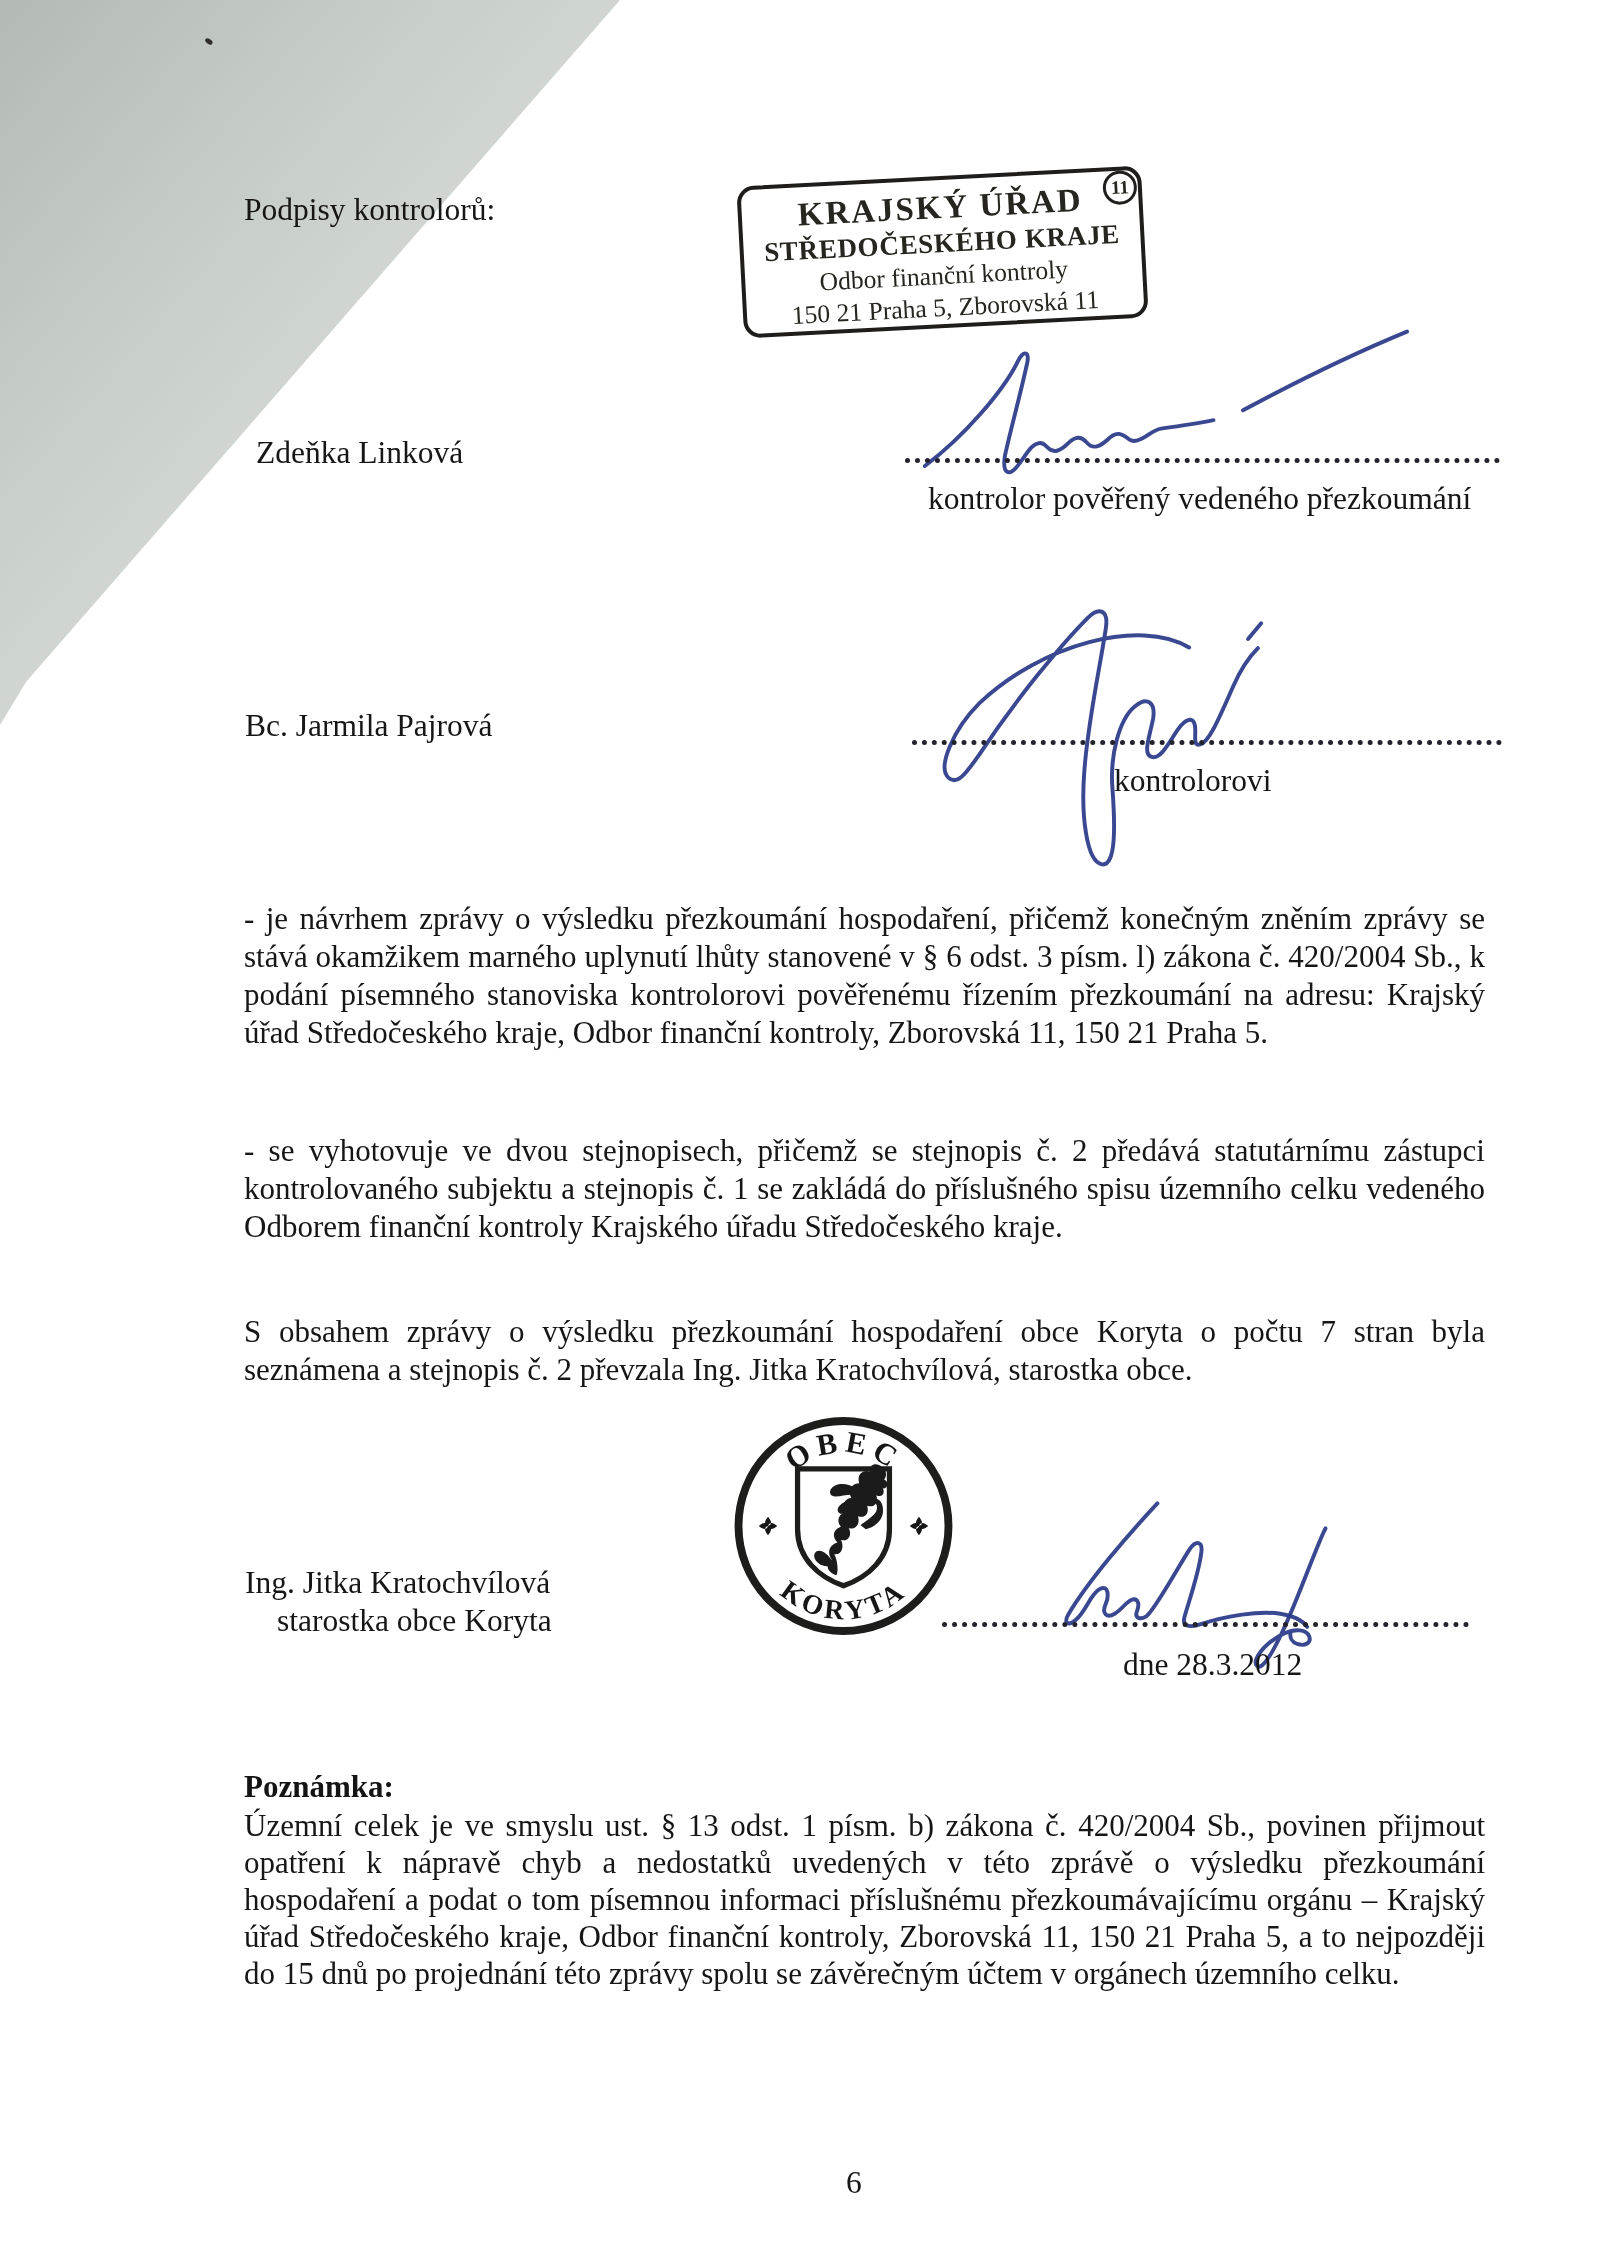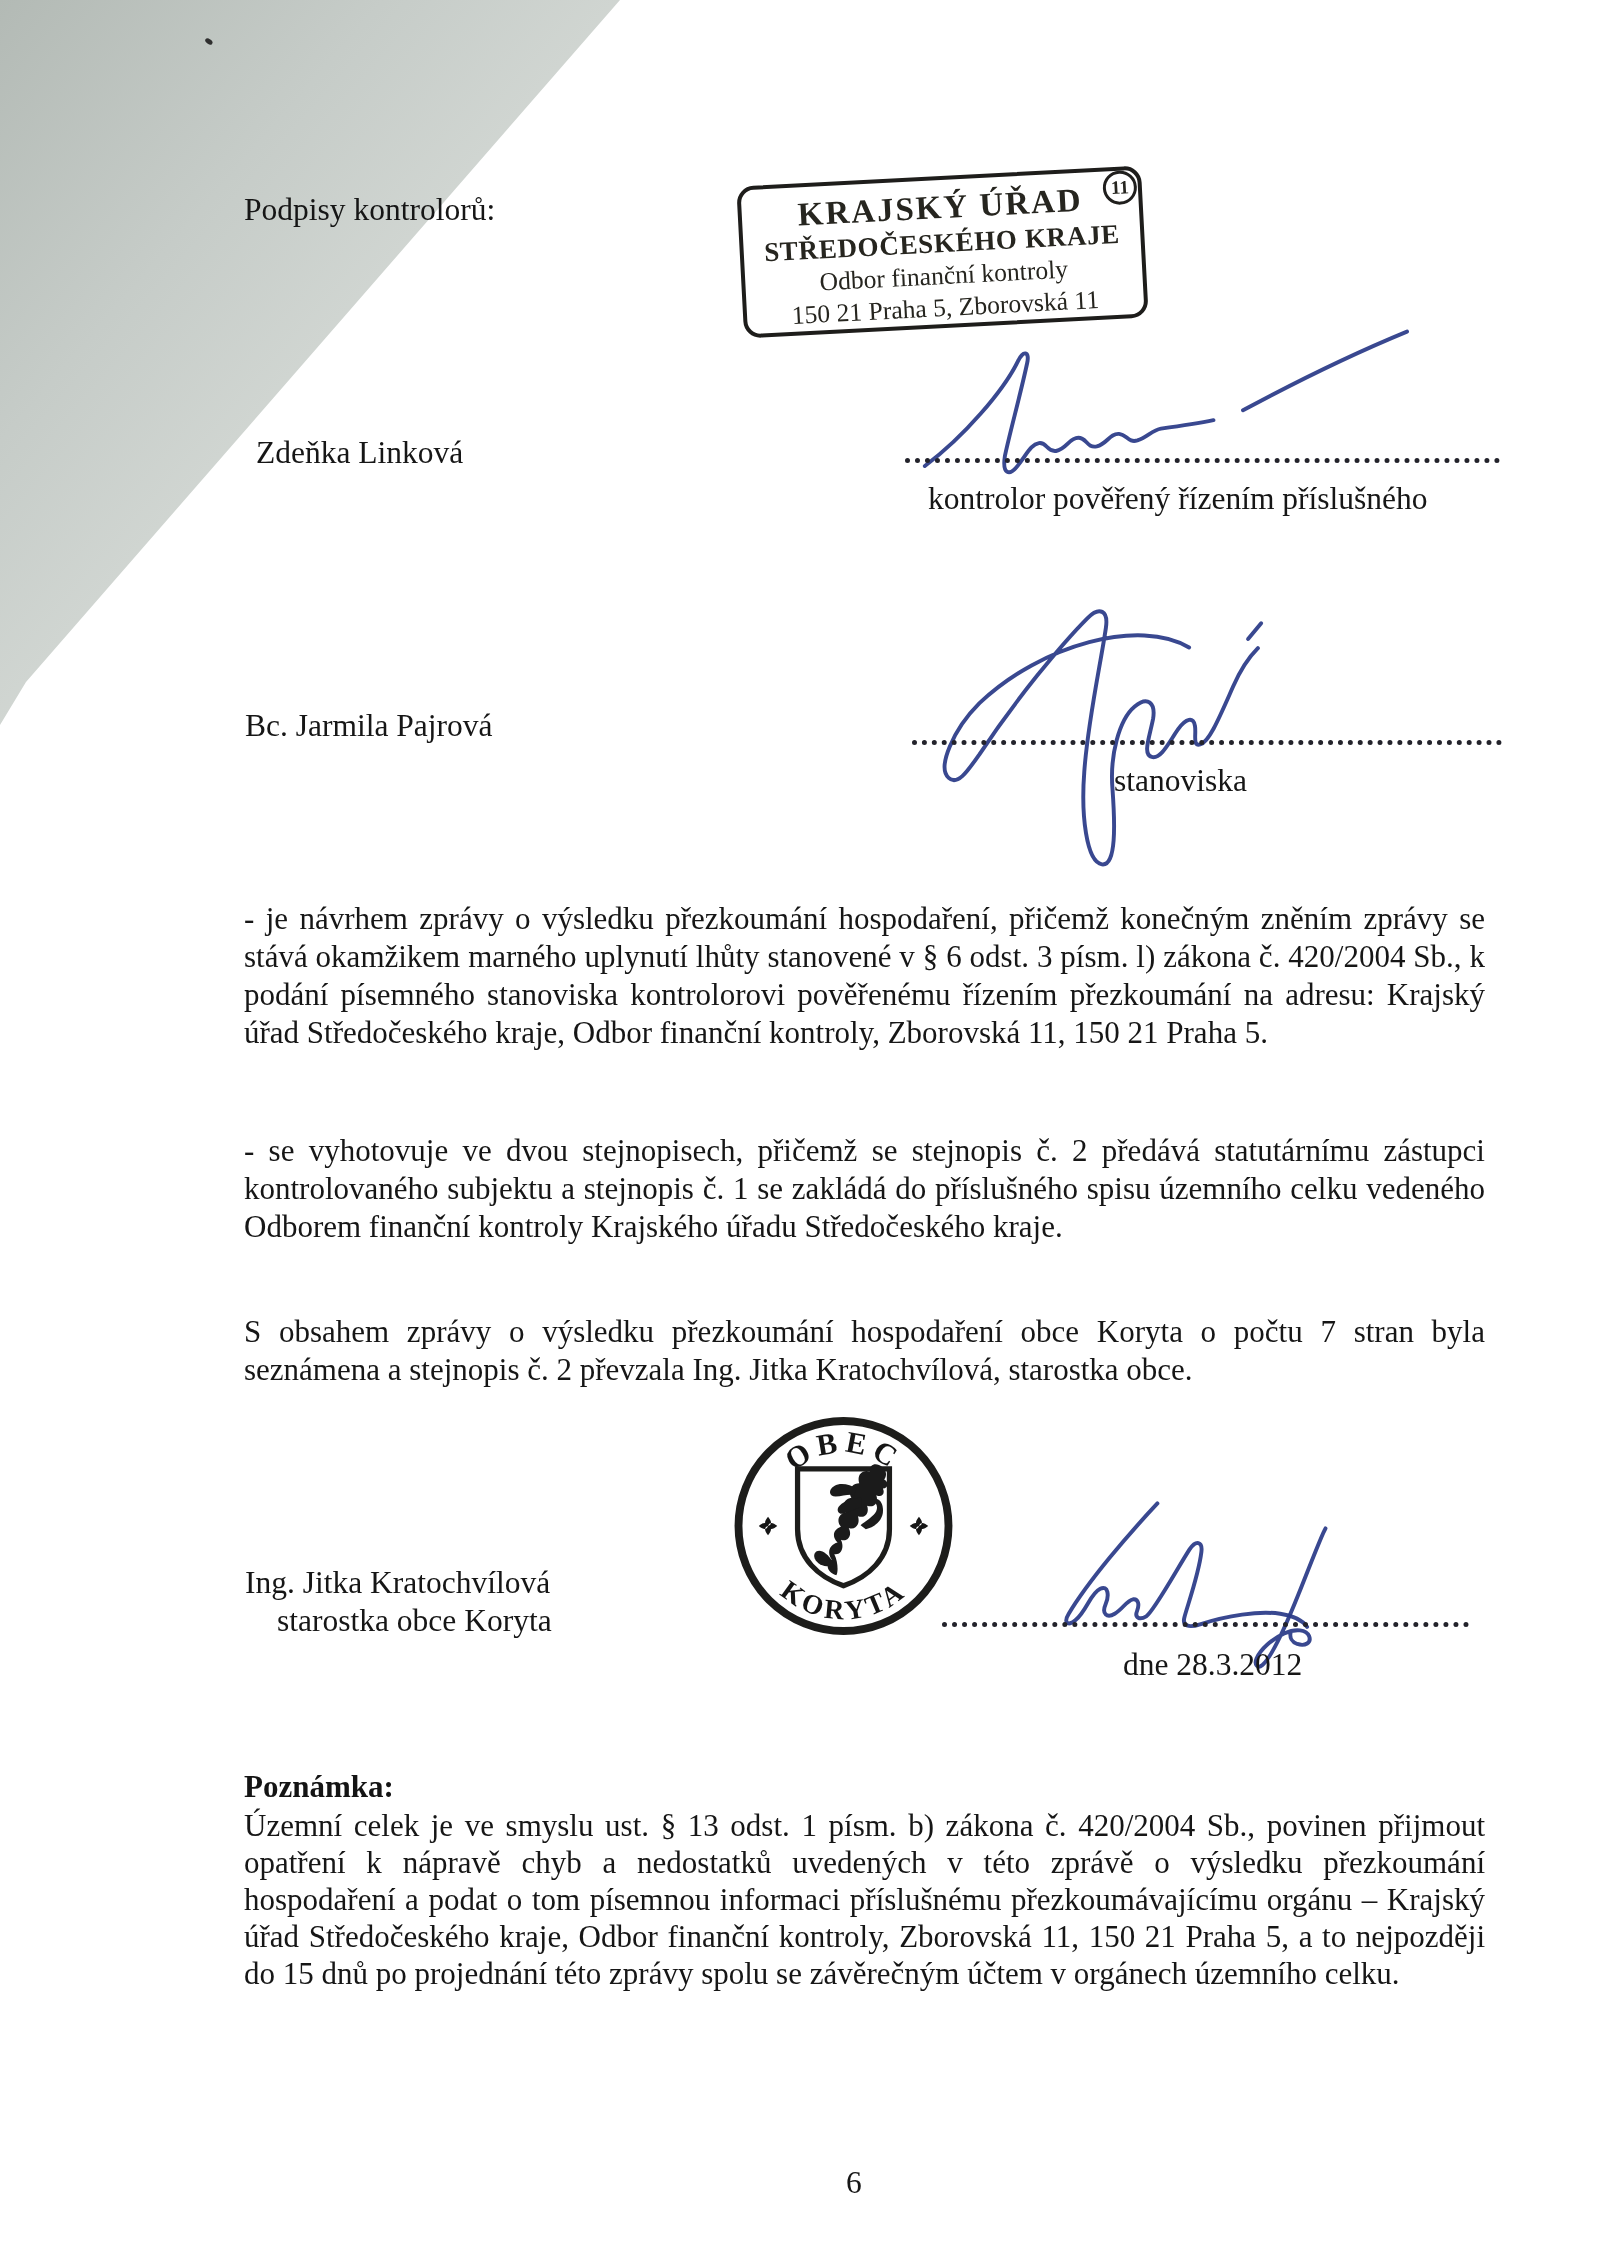--- a/index.html
+++ b/index.html
@@ -80,29 +80,29 @@
     <div class="stamp-l4">150 21 Praha 5, Zborovská 11</div>
     <div class="stamp-badge">11</div>
   </div>
 
   <div class="abs label" style="left:256px;top:435px;">Zdeňka Linková</div>
   <svg class="sig" style="left:905px;top:325px;" width="512" height="164" viewBox="0 0 780 250">
     <path d="M 30 215 C 90 170, 150 100, 172 55 C 180 38, 190 40, 186 58 C 176 105, 158 170, 152 200 C 148 226, 158 232, 172 214 C 186 196, 192 182, 204 180 C 216 178, 216 194, 230 192 C 246 189, 250 172, 264 172 C 277 172, 277 188, 292 185 C 308 181, 312 165, 326 166 C 338 167, 340 180, 354 176 C 369 171, 377 160, 390 158 C 418 154, 445 150, 470 145"></path>
     <path d="M 515 130 C 580 95, 680 45, 765 10"></path>
   </svg>
   <div class="dotline" style="left:905px;top:458px;width:595px;"></div>
-  <div class="caption" style="left:928px;top:481px;">kontrolor pověřený řízením příslušného</div>
+  <div class="caption" style="left:928px;top:481px;">kontrolor pověřený vedeného přezkoumání</div>
 
   <div class="abs label" style="left:245px;top:673px;margin-top:35px;">Bc. Jarmila Pajrová</div>
   <svg class="sig" style="left:891px;top:598px;" width="380" height="289" viewBox="0 0 580 440">
     <path d="M 455 75 C 380 30, 230 70, 135 160 C 95 200, 70 258, 88 274 C 102 287, 118 262, 135 238 C 190 155, 260 70, 300 30 C 318 12, 332 18, 328 45 C 320 100, 300 190, 295 265 C 290 330, 298 402, 322 406 C 344 409, 342 345, 338 290 C 334 240, 348 185, 372 165 C 392 148, 404 160, 400 184 C 394 214, 384 238, 398 242 C 412 246, 424 220, 438 200 C 450 183, 462 180, 464 195 C 466 208, 460 226, 472 223 C 486 219, 502 180, 522 135 C 532 112, 546 90, 560 76"></path>
     <path d="M 545 62 L 565 38"></path>
   </svg>
   <div class="dotline" style="left:912px;top:740px;width:590px;"></div>
-  <div class="caption" style="left:1114px;top:763px;">stanoviska</div>
+  <div class="caption" style="left:1114px;top:763px;">kontrolorovi</div>
 
 
   <div class="para" style="left:244px;top:900px;">- je návrhem zprávy o výsledku přezkoumání hospodaření, přičemž konečným zněním zprávy se stává okamžikem marného uplynutí lhůty stanovené v § 6 odst. 3 písm. l) zákona č. 420/2004 Sb., k podání písemného stanoviska kontrolorovi pověřenému řízením přezkoumání na adresu: Krajský úřad Středočeského kraje, Odbor finanční kontroly, Zborovská 11, 150 21 Praha 5.</div>
   <div class="para" style="left:244px;top:1132px;">- se vyhotovuje ve dvou stejnopisech, přičemž se stejnopis č. 2 předává statutárnímu zástupci kontrolovaného subjektu a stejnopis č. 1 se zakládá do příslušného spisu územního celku vedeného Odborem finanční kontroly Krajského úřadu Středočeského kraje.</div>
   <div class="para" style="left:244px;top:1313px;">S obsahem zprávy o výsledku přezkoumání hospodaření obce Koryta o počtu 7 stran byla seznámena a stejnopis č. 2 převzala Ing. Jitka Kratochvílová, starostka obce.</div>
 
   <svg class="abs seal" style="left:728px;top:1411px;" width="231" height="230" viewBox="0 0 352 350">
     <circle cx="176" cy="175" r="160" fill="none" stroke="#1d1d1b" stroke-width="12"></circle>
     <path id="sealArcTop" d="M 64 175 A 112 112 0 0 1 288 175" fill="none"></path>
     <path id="sealArcBottom" d="M 34 175 A 142 142 0 0 0 318 175" fill="none"></path>

